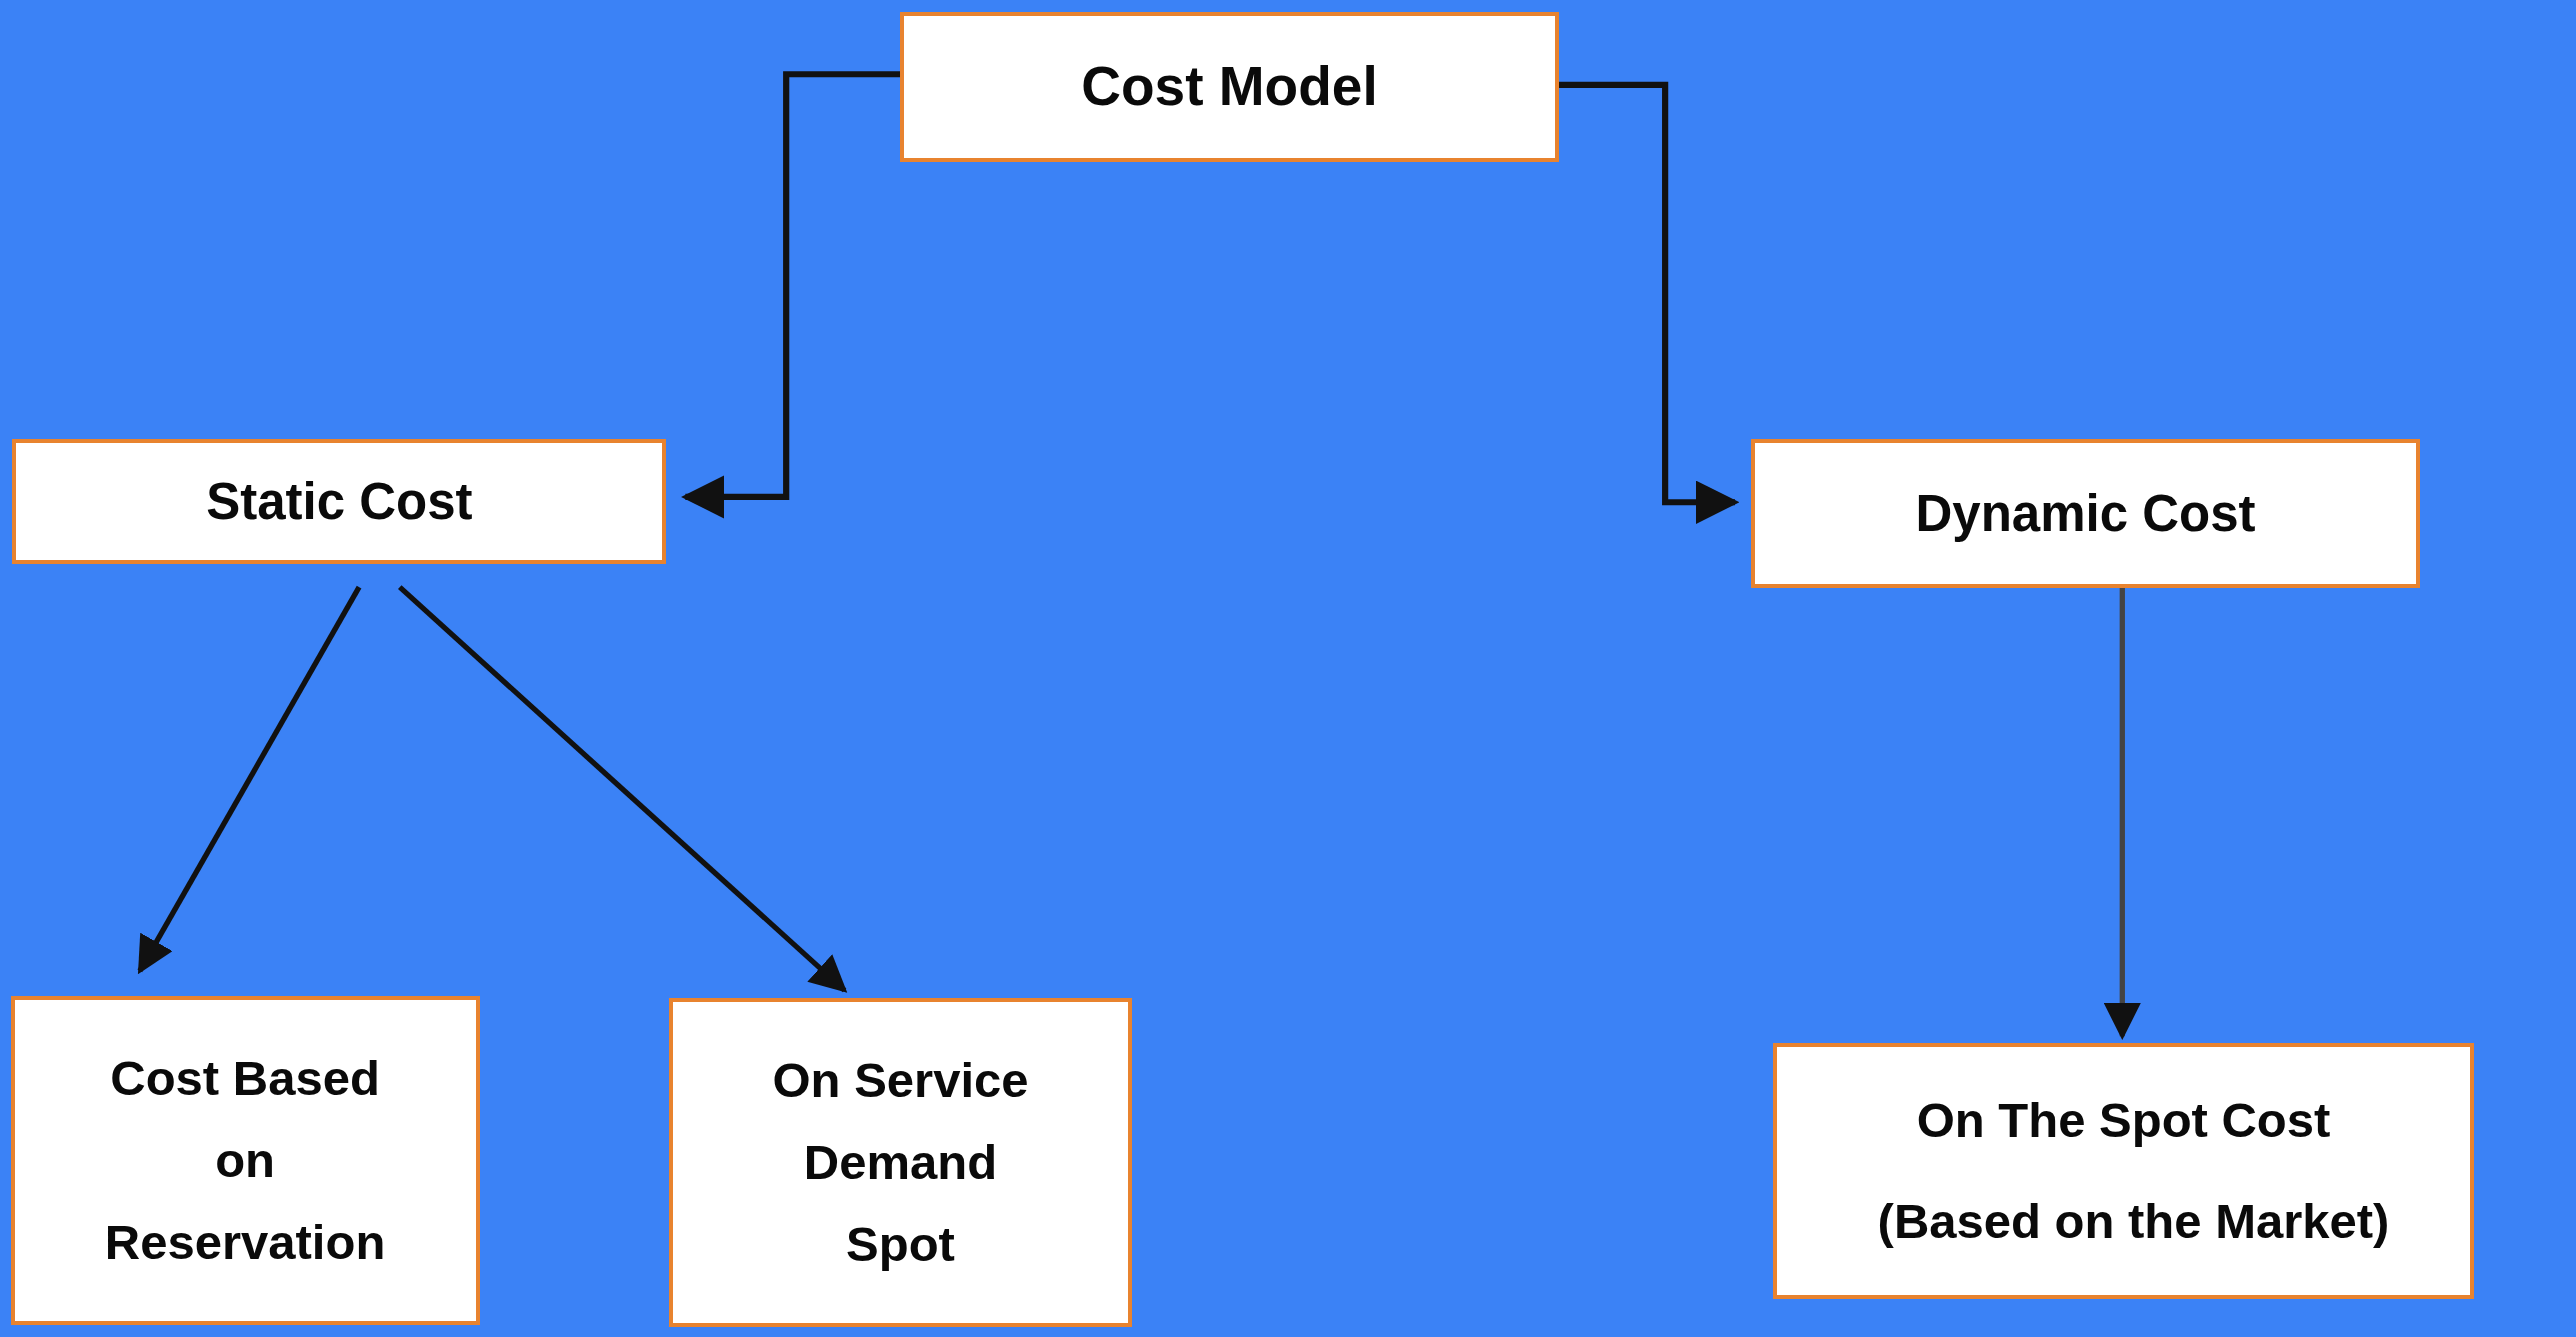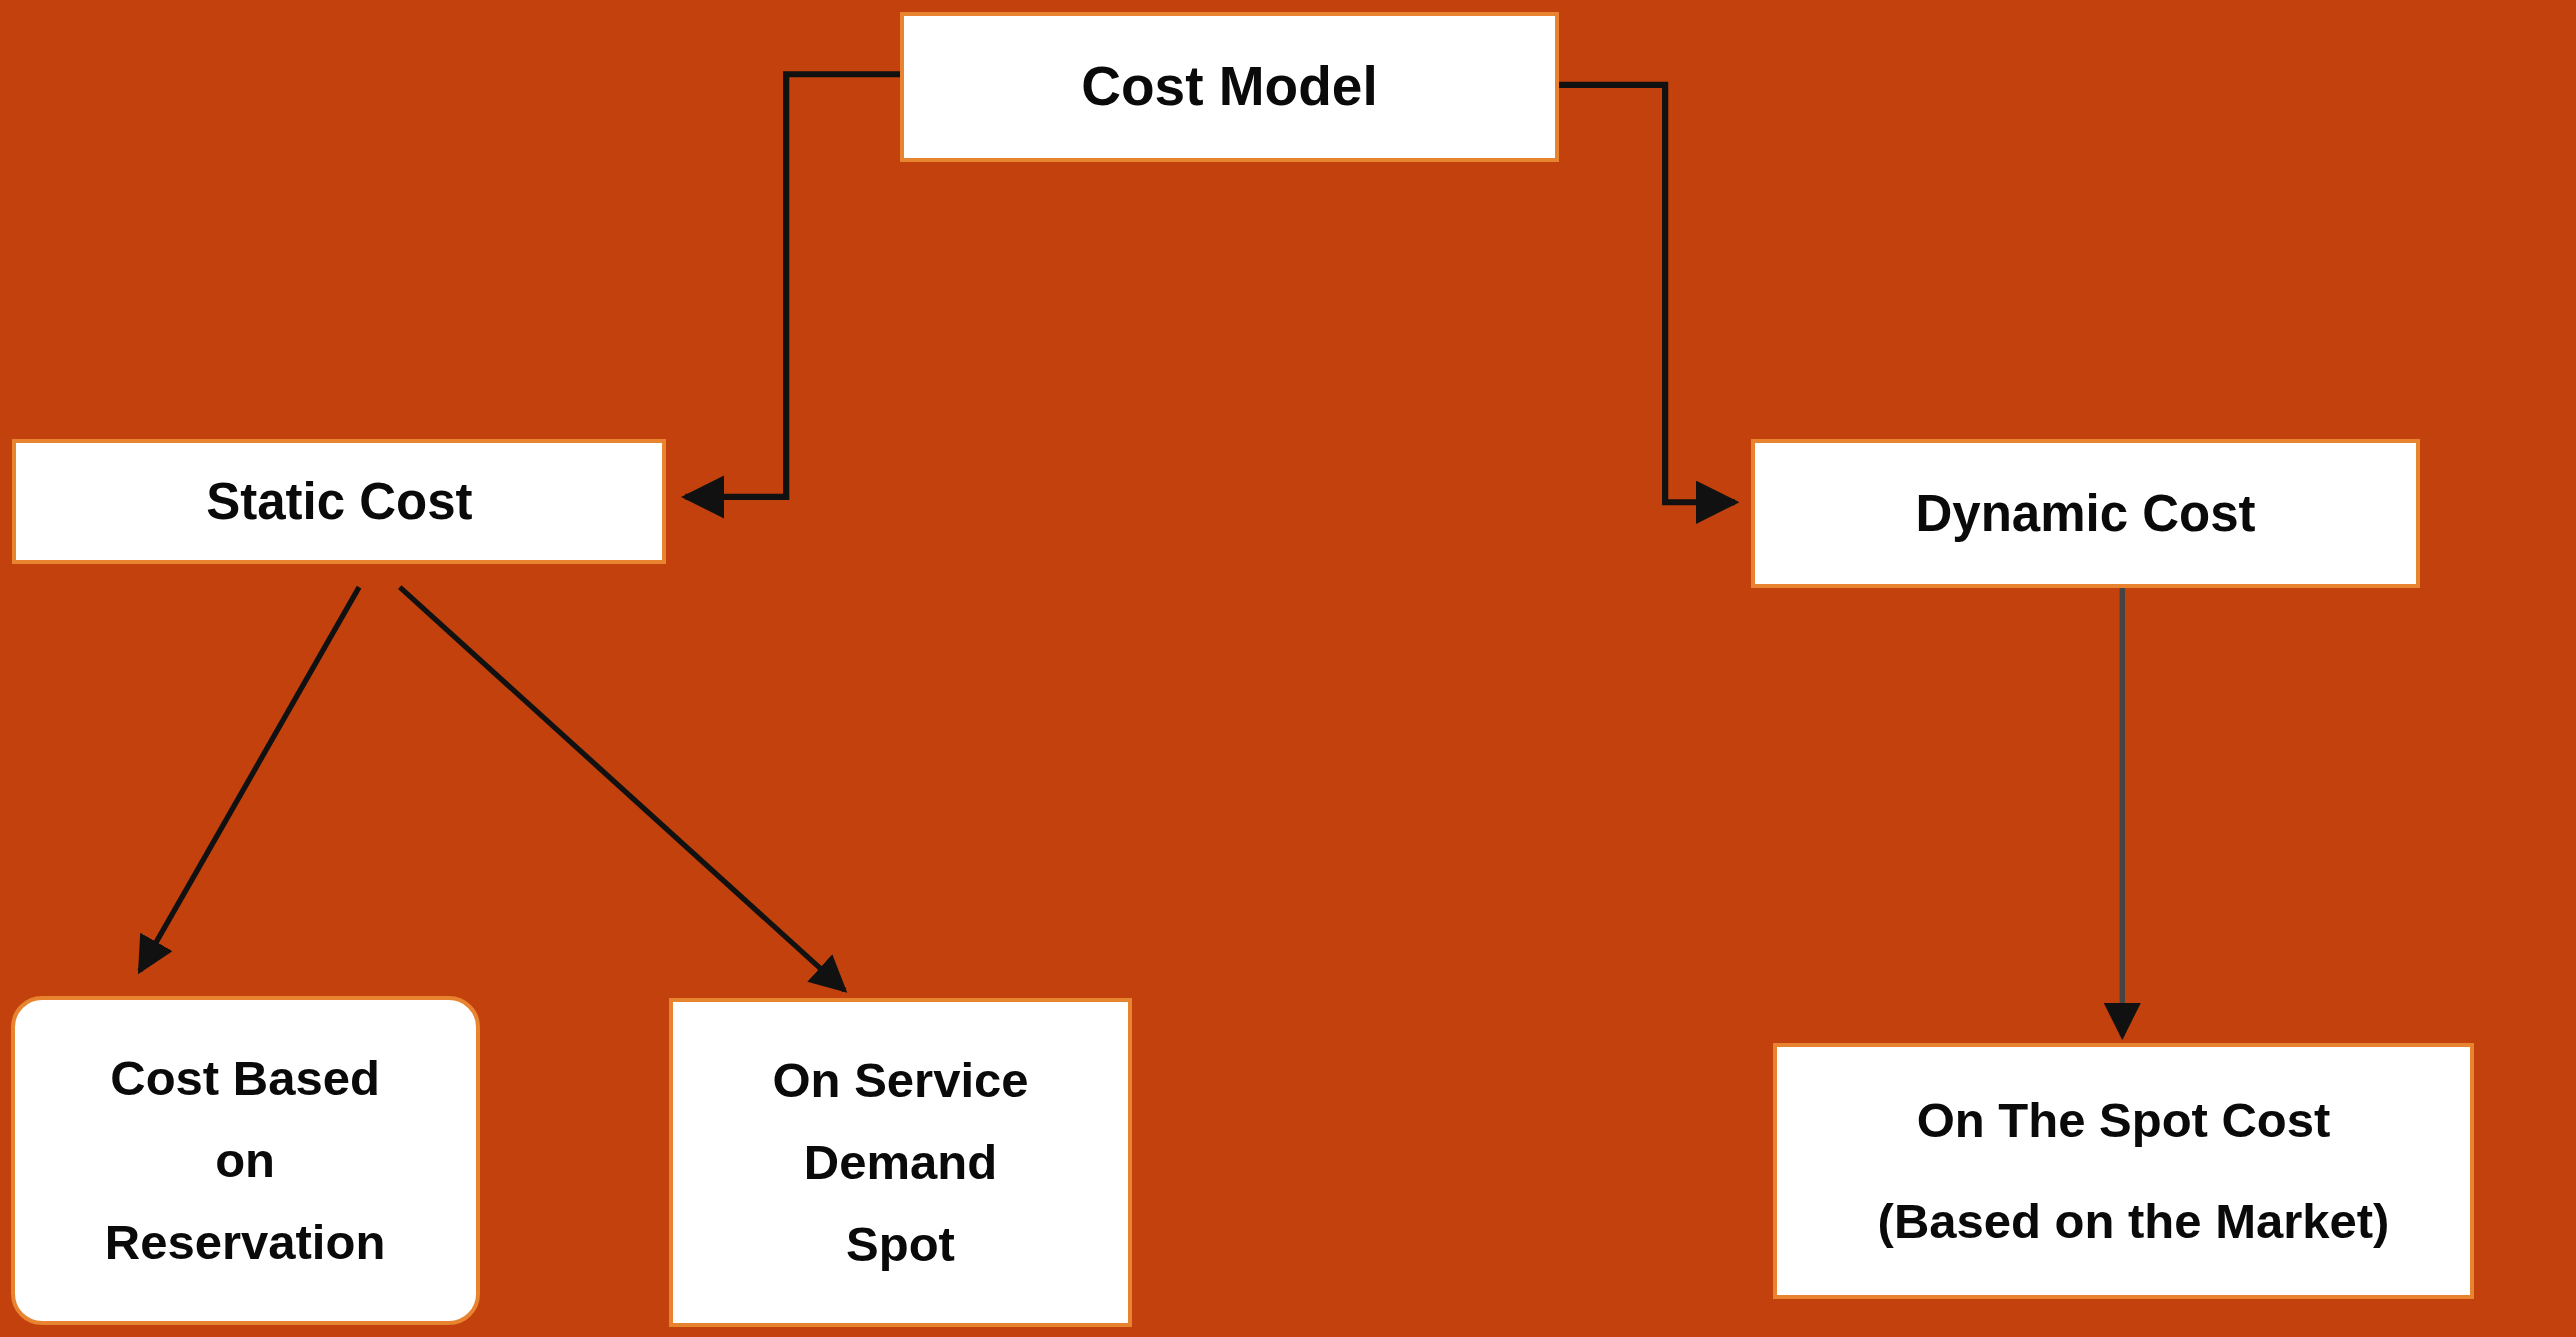--- a/index.html
+++ b/index.html
@@ -7,21 +7,21 @@
     padding: 0;
     background: #ffffff;
   }
   body {
     font-family: "Liberation Sans", sans-serif;
   }
   #canvas {
     position: relative;
     width: 2576px;
     height: 1337px;
-    background: #c2410c;
+    background: #3b82f6;
     overflow: hidden;
   }
   .node {
     position: absolute;
     box-sizing: border-box;
     background: #ffffff;
     border: 4.4px solid #e8832f;
     display: flex;
     flex-direction: column;
     align-items: center;
@@ -46,21 +46,20 @@
     font-size: 51px;
   }
   #node-dynamic-cost {
     left: 1751px;  top: 439px;   width: 669px;  height: 149px;
     font-size: 51px;
     text-align: right;
   }
   #node-cost-reservation {
     left: 10.6px;    top: 996px;  width: 469px;  height: 329px;
     font-size: 49px;
-    border-radius: 31px;
   }
   #node-on-service-demand {
     left: 669px;   top: 998px;  width: 463px;  height: 329px;
     font-size: 49px;
   }
   #node-on-the-spot {
     left: 1773px;  top: 1043px;  width: 701px;  height: 256px;
     font-size: 49px;
   }
   #node-on-the-spot .line + .line { margin-top: 30px; margin-left: 20px; }

